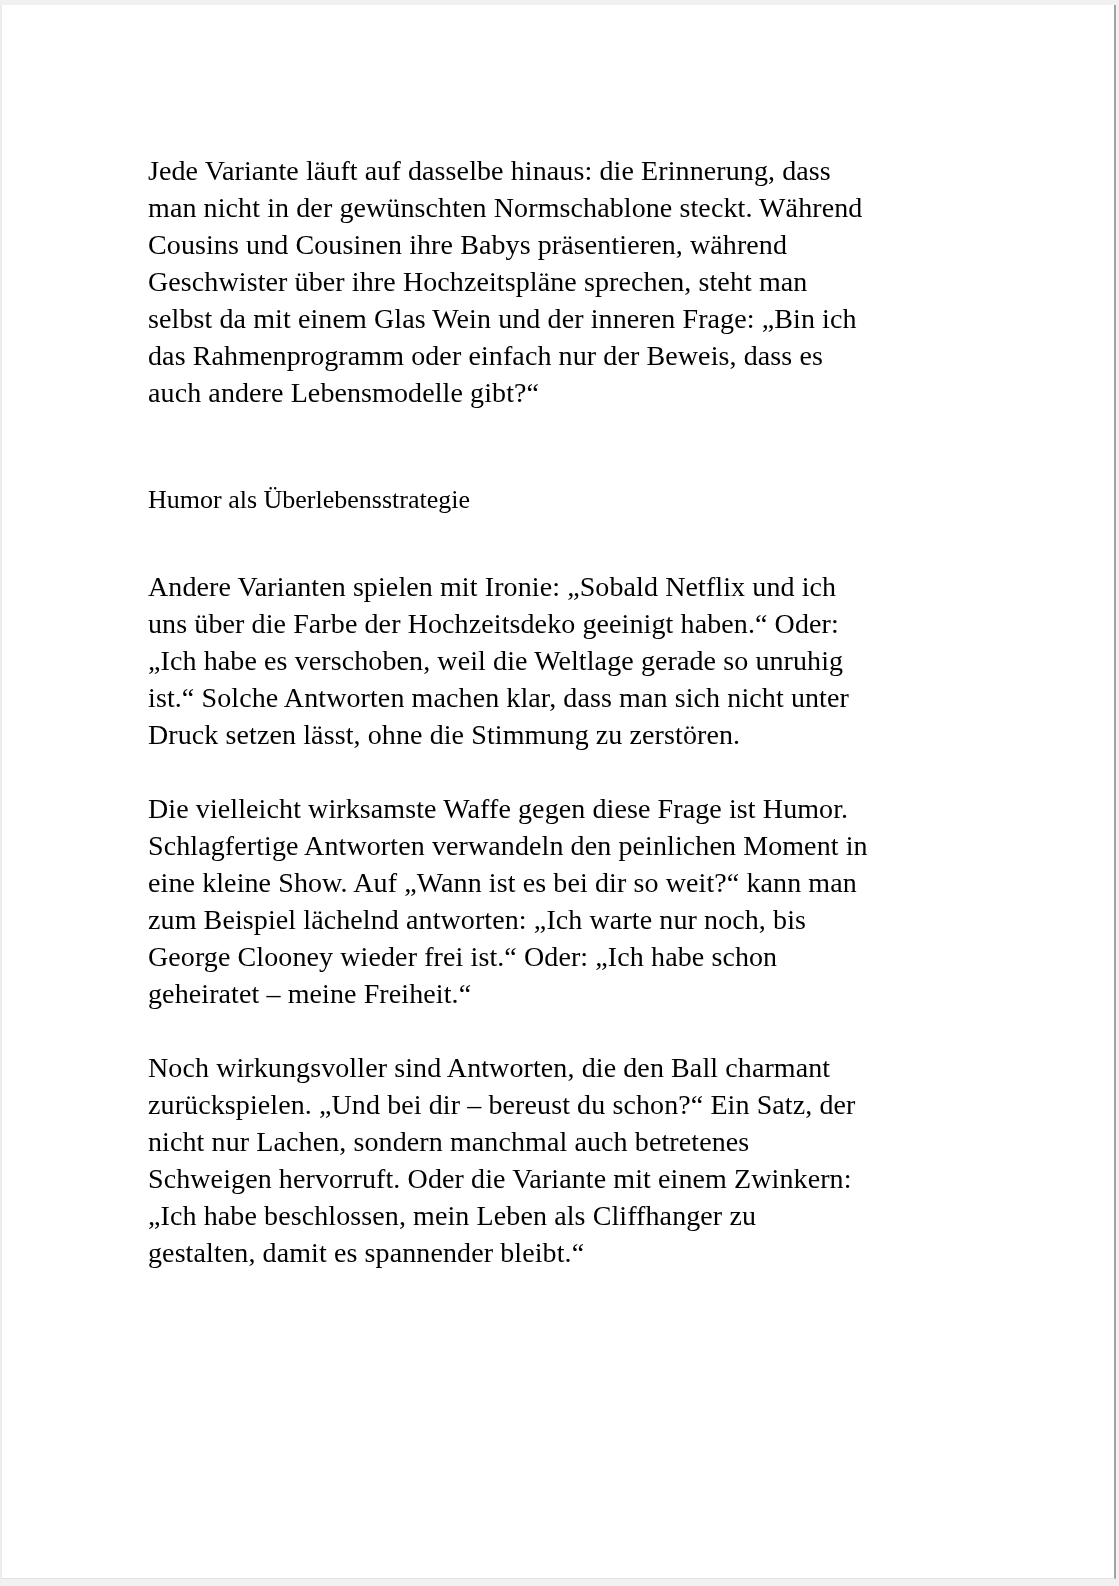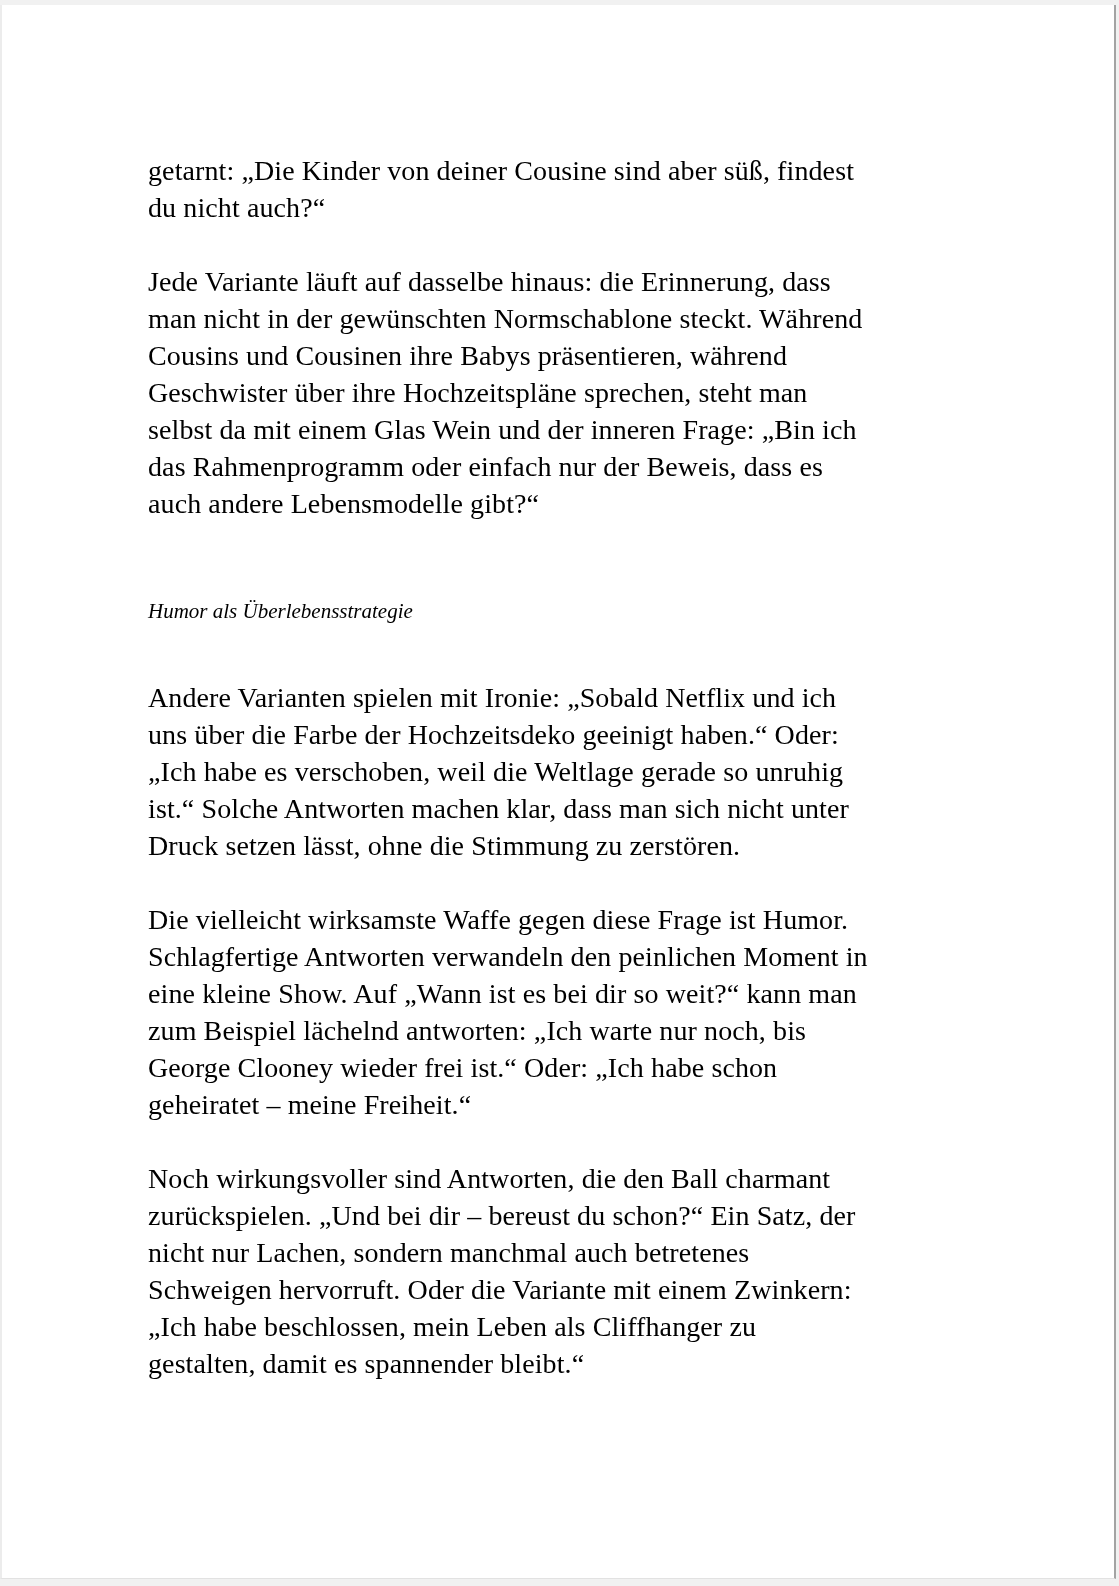--- a/index.html
+++ b/index.html
@@ -31,35 +31,32 @@
     color: #000000;
   }
   .para {
     margin: 0 0 37px 0;
     font-size: 28px;
     line-height: 37px;
     white-space: pre-line;
     letter-spacing: 0.1px;
   }
   .heading {
-    font-size: 21px;
+    font-size: 26px;
     line-height: 40px;
     font-weight: 400;
     margin: 69px 0 48px 0;
     white-space: pre-line;
-    font-style: italic;
   }
 </style>
 </head>
 <body>
 
 <div class="paper">
   <div class="content">
-    <p class="para">getarnt: „Die Kinder von deiner Cousine sind aber süß, findest
-du nicht auch?“</p>
     <p class="para">Jede Variante läuft auf dasselbe hinaus: die Erinnerung, dass
 man nicht in der gewünschten Normschablone steckt. Während
 Cousins und Cousinen ihre Babys präsentieren, während
 Geschwister über ihre Hochzeitspläne sprechen, steht man
 selbst da mit einem Glas Wein und der inneren Frage: „Bin ich
 das Rahmenprogramm oder einfach nur der Beweis, dass es
 auch andere Lebensmodelle gibt?“</p>
     <h2 class="heading">Humor als Überlebensstrategie</h2>
     <p class="para">Andere Varianten spielen mit Ironie: „Sobald Netflix und ich
 uns über die Farbe der Hochzeitsdeko geeinigt haben.“ Oder:

